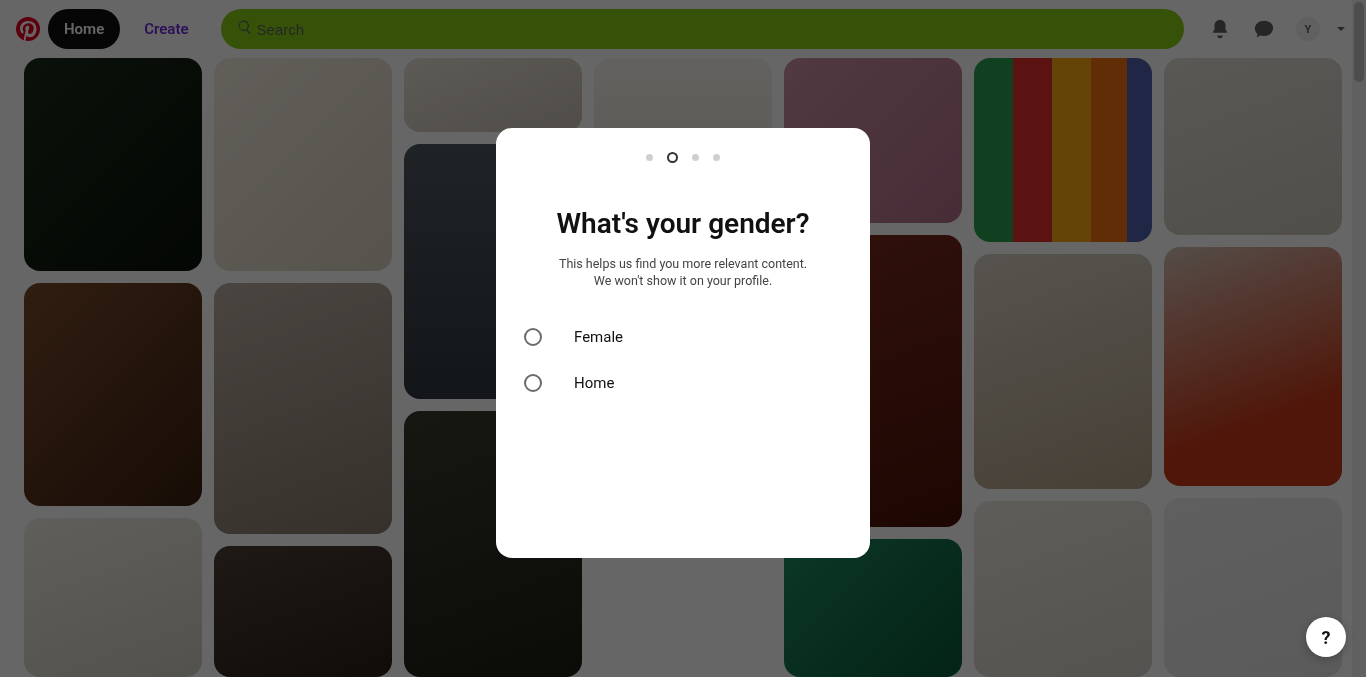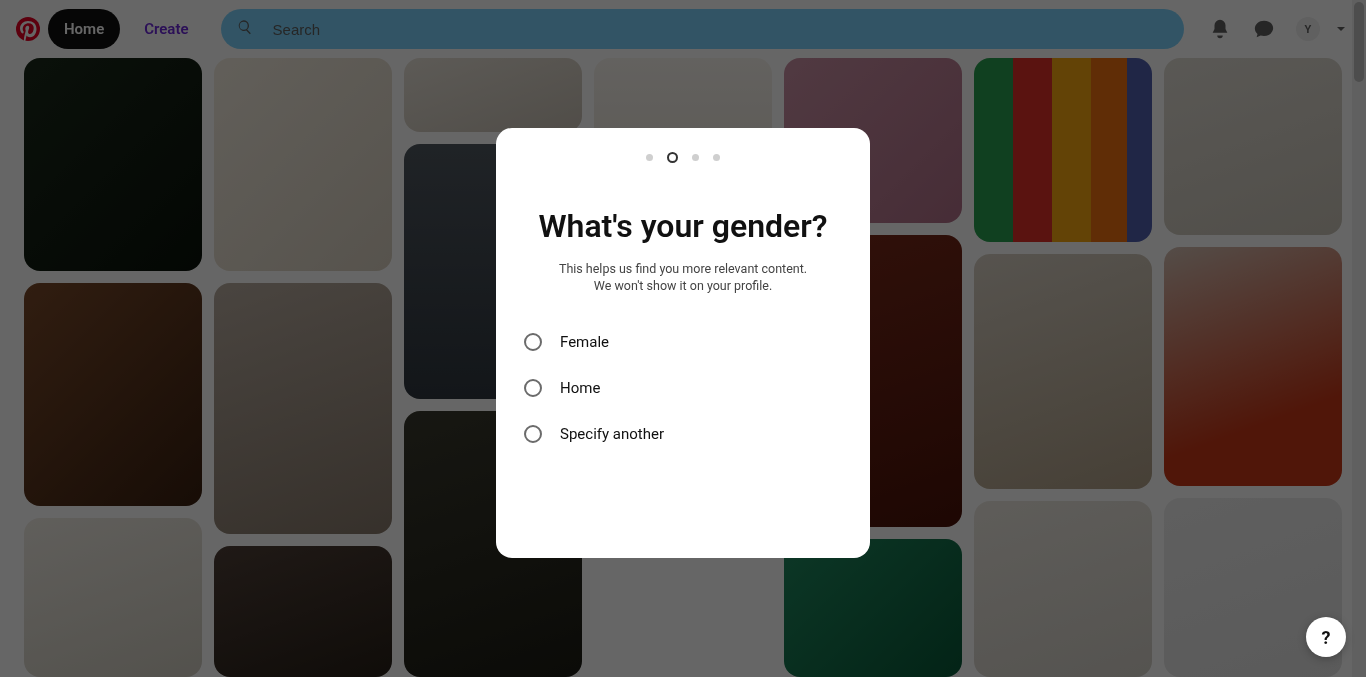--- a/index.html
+++ b/index.html
@@ -15,21 +15,21 @@
     width:24px; height:24px; display:flex; align-items:center; justify-content:center;
     color:#e60023;
   }
   .logo svg { width:24px; height:24px; }
   .pill {
     height:40px; padding:0 16px; border-radius:24px; display:flex; align-items:center; font-weight:600; font-size:15px; cursor:pointer;
   }
   .pill.black { background:#111; color:#fff; }
   .pill.plain { color:#6d28d9; }
   .search {
-    flex:1; height:40px; background:#7dd3fc; border-radius:24px; display:flex; align-items:center; padding:0 16px; gap:20px; color:#5f5f5f;
+    flex:1; height:40px; background:#84cc16; border-radius:24px; display:flex; align-items:center; padding:0 16px; gap:4px; color:#5f5f5f;
     margin-left:8px;
   }
   .search svg { width:16px; height:16px; fill:#5f5f5f; }
   .search input {
     border:none; outline:none; background:transparent; font-size:15px; color:#111; width:100%;
   }
   .search input::placeholder { color:#5f5f5f; }
   .hicons { display:flex; align-items:center; gap:4px; margin-left:8px; }
   .hicon {
     width:40px; height:40px; border-radius:50%; display:flex; align-items:center; justify-content:center; cursor:pointer; color:#5f5f5f;
@@ -73,25 +73,25 @@
   .overlay {
     position:absolute; inset:0; background:rgba(0,0,0,0.6); display:flex; align-items:flex-start; justify-content:center;
   }
   .modal {
     margin-top:128px; width:374px; min-height:430px; background:#fff; border-radius:16px; padding:26px 28px 40px 28px;
     display:flex; flex-direction:column; align-items:center;
   }
   .dots { display:flex; gap:14px; margin-bottom:42px; }
   .dot { width:7px; height:7px; border-radius:50%; background:#cfcfcf; }
   .dot.active { width:7px; height:7px; border-radius:50%; background:transparent; border:2px solid #333; box-sizing:content-box; transform:translateY(-2px);}
-  .mtitle { font-size:32px; font-weight:600; color:#111; text-align:center; }
+  .mtitle { font-size:28px; font-weight:600; color:#111; text-align:center; }
   .msub { font-size:12.5px; color:#444; text-align:center; margin-top:16px; max-width:260px; line-height:1.35;}
   .opts { width:100%; margin-top:30px; display:flex; flex-direction:column; gap:12px;}
   .opt {
-    display:flex; align-items:center; gap:18px; padding:8px 0; cursor:pointer;
+    display:flex; align-items:center; gap:32px; padding:8px 0; cursor:pointer;
   }
   .radio {
     width:18px; height:18px; border-radius:50%; border:2px solid #6b6b6b; flex-shrink:0;
   }
   .optlbl { font-size:15px; color:#111; }
 
   
   .fab {
     position:absolute; right:20px; bottom:20px; width:40px; height:40px; border-radius:50%; background:#fff; box-shadow:0 2px 8px rgba(0,0,0,0.25);
     display:flex; align-items:center; justify-content:center; font-weight:700; color:#111; cursor:pointer; font-size:18px;
@@ -196,23 +196,19 @@
     <div class="msub">This helps us find you more relevant content. We won't show it on your profile.</div>
     <div class="opts">
       <div class="opt">
         <div class="radio"></div>
         <div class="optlbl">Female</div>
       </div>
       <div class="opt">
         <div class="radio"></div>
         <div class="optlbl">Home</div>
       </div>
-      <div class="opt">
-        <div class="radio"></div>
-        <div class="optlbl">Specify another</div>
-      </div>
     </div>
   </div>
 </div>
 
 <div class="fab">
   <span>?</span>
 </div>
 
 </body></html>

